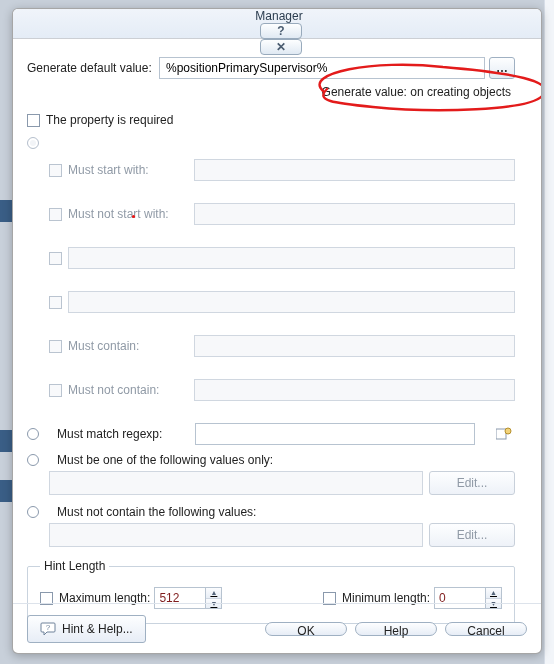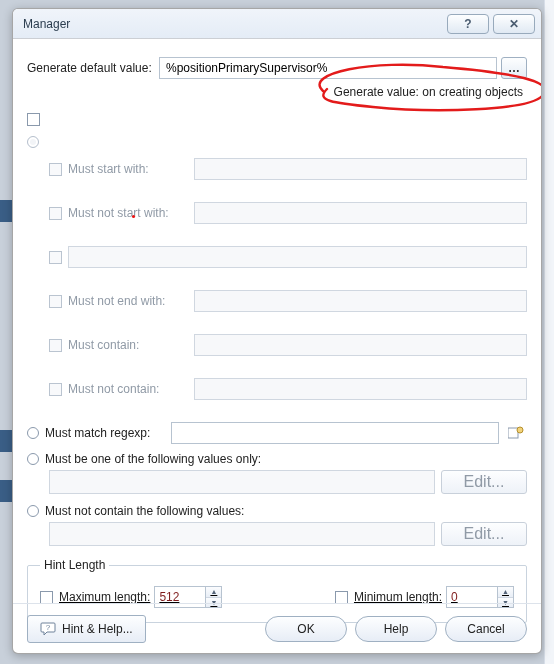--- a/index.html
+++ b/index.html
@@ -23,33 +23,34 @@
     box-shadow: 0 2px 10px rgba(0,0,0,0.25);
     overflow: hidden;
   }
   .titlebar {
     height: 30px;
     background: linear-gradient(#f0f4fa, #e4ecf6);
     border-bottom: 1px solid rgba(0,0,0,0.15);
     display: flex;
     align-items: center;
     padding: 0 6px 0 10px;
+    flex-direction: column;
   }
   .titlebar .title { flex: 1; color: #2b3d4f; }
   .caption-btn {
     width: 42px; height: 20px;
     margin-left: 4px;
     border: 1px solid #98aabc;
     border-radius: 4px;
     background: linear-gradient(#fdfeff,#e0e9f3);
     display: flex; align-items: center; justify-content: center;
     color: #4a5c70; font-weight: bold;
     cursor: default;
   }
-  .content { padding: 18px 14px 10px 14px; position: relative; }
+  .content { padding: 18px 26px 10px 14px; position: relative; }
   .row { display: flex; align-items: center; margin-bottom: 6px; }
   .label { color: #222; }
   .gen-def-label { width: 132px; }
   .gen-def-input {
     flex: 1; height: 22px;
     border: 1px solid #b7c3d0;
     padding: 0 6px;
     font-size: 12px;
     background: #fff;
   }
@@ -105,30 +106,30 @@
   .wide-input {
     height: 24px; width: 100%;
     border: 1px solid #d0d7e0;
     background: #f7f8fa;
   }
   .icon-btn {
     width: 22px; height: 22px; margin-left: 6px;
     border: none;
     display:flex; align-items:center; justify-content:center;
   }
-  .section-row { display:flex; align-items:center; margin: 8px 0 4px 0; }
+  .section-row { display:flex; align-items:center; margin: 8px 0 4px 0; gap: 12px; }
   .inline-edit { display:flex; gap:6px; align-items:center; margin: 4px 0 10px 22px; }
   .inline-edit .wide-input { flex:1; }
   .edit-btn {
     width: 86px; height: 24px;
     border: 1px solid #c8d0da;
     background: linear-gradient(#fdfeff,#eef2f8);
     color: #909aa6;
     border-radius: 3px;
-    font-size:16px;
+    font-size:12px;
   }
   fieldset.value-length {
     border: 1px solid #c9d3de;
     border-radius: 2px;
     margin: 12px 0 16px 0;
     padding: 14px 12px 14px 12px;
   }
   fieldset.value-length legend { padding: 0 4px; color: #222; }
   .vl-row { display:flex; align-items:center; gap: 30px; }
   .vl-field { display:flex; align-items:center;text-decoration:underline; }
@@ -157,21 +158,21 @@
   .hint-btn {
     height: 28px; padding: 0 12px;
     border: 1px solid #9fb0c2;
     background: linear-gradient(#fdfeff,#e7edf6);
     border-radius: 3px;
     display:flex; align-items:center; gap:6px;
     font-size:12px; color:#222;
   }
   .spacer { flex:1; }
   .std-btn {
-    width: 82px; height: 26px;
+    width: 82px; height: 14px;
     border: 1px solid #9fb0c2;
     background: linear-gradient(#fdfeff,#e7edf6);
     border-radius: 13px;
     font-size:12px; color:#222;
   }
   
   .annot {
     position:absolute;
     left: 280px; top: 54px;
     width: 260px; height: 50px;
@@ -209,20 +210,21 @@
           <span>…</span>
         </div>
     </div>
 
     <div class="gen-note-row">
       <span class="gen-note">Generate value: on creating objects</span>
     </div>
 
     <div class="checkbox-row">
       <span class="chk"></span>
+      <span class="label">The property is required</span>
     </div>
 
     <div class="checkbox-row">
       <span class="radio disabled"></span>
     </div>
 
     <div class="constraint-block">
       <div class="constraint-row">
         <span class="chk-sm"></span>
         <span class="constraint-label">Must start with:</span>
@@ -232,21 +234,20 @@
         <span class="chk-sm"></span>
         <span class="constraint-label">Must not start with:</span>
         <input class="constraint-input" disabled="" style="">
       </div>
       <div class="constraint-row">
         <span class="chk-sm"></span>
         <input class="constraint-input" disabled="" style="">
       </div>
       <div class="constraint-row">
         <span class="chk-sm"></span>
-        <span class="constraint-label">Must not end with:</span>
         <input class="constraint-input" disabled="" style="">
       </div>
       <div class="constraint-row">
         <span class="chk-sm"></span>
         <span class="constraint-label">Must contain:</span>
         <input class="constraint-input" disabled="" style="">
       </div>
       <div class="constraint-row">
         <span class="chk-sm"></span>
         <span class="constraint-label">Must not contain:</span>

